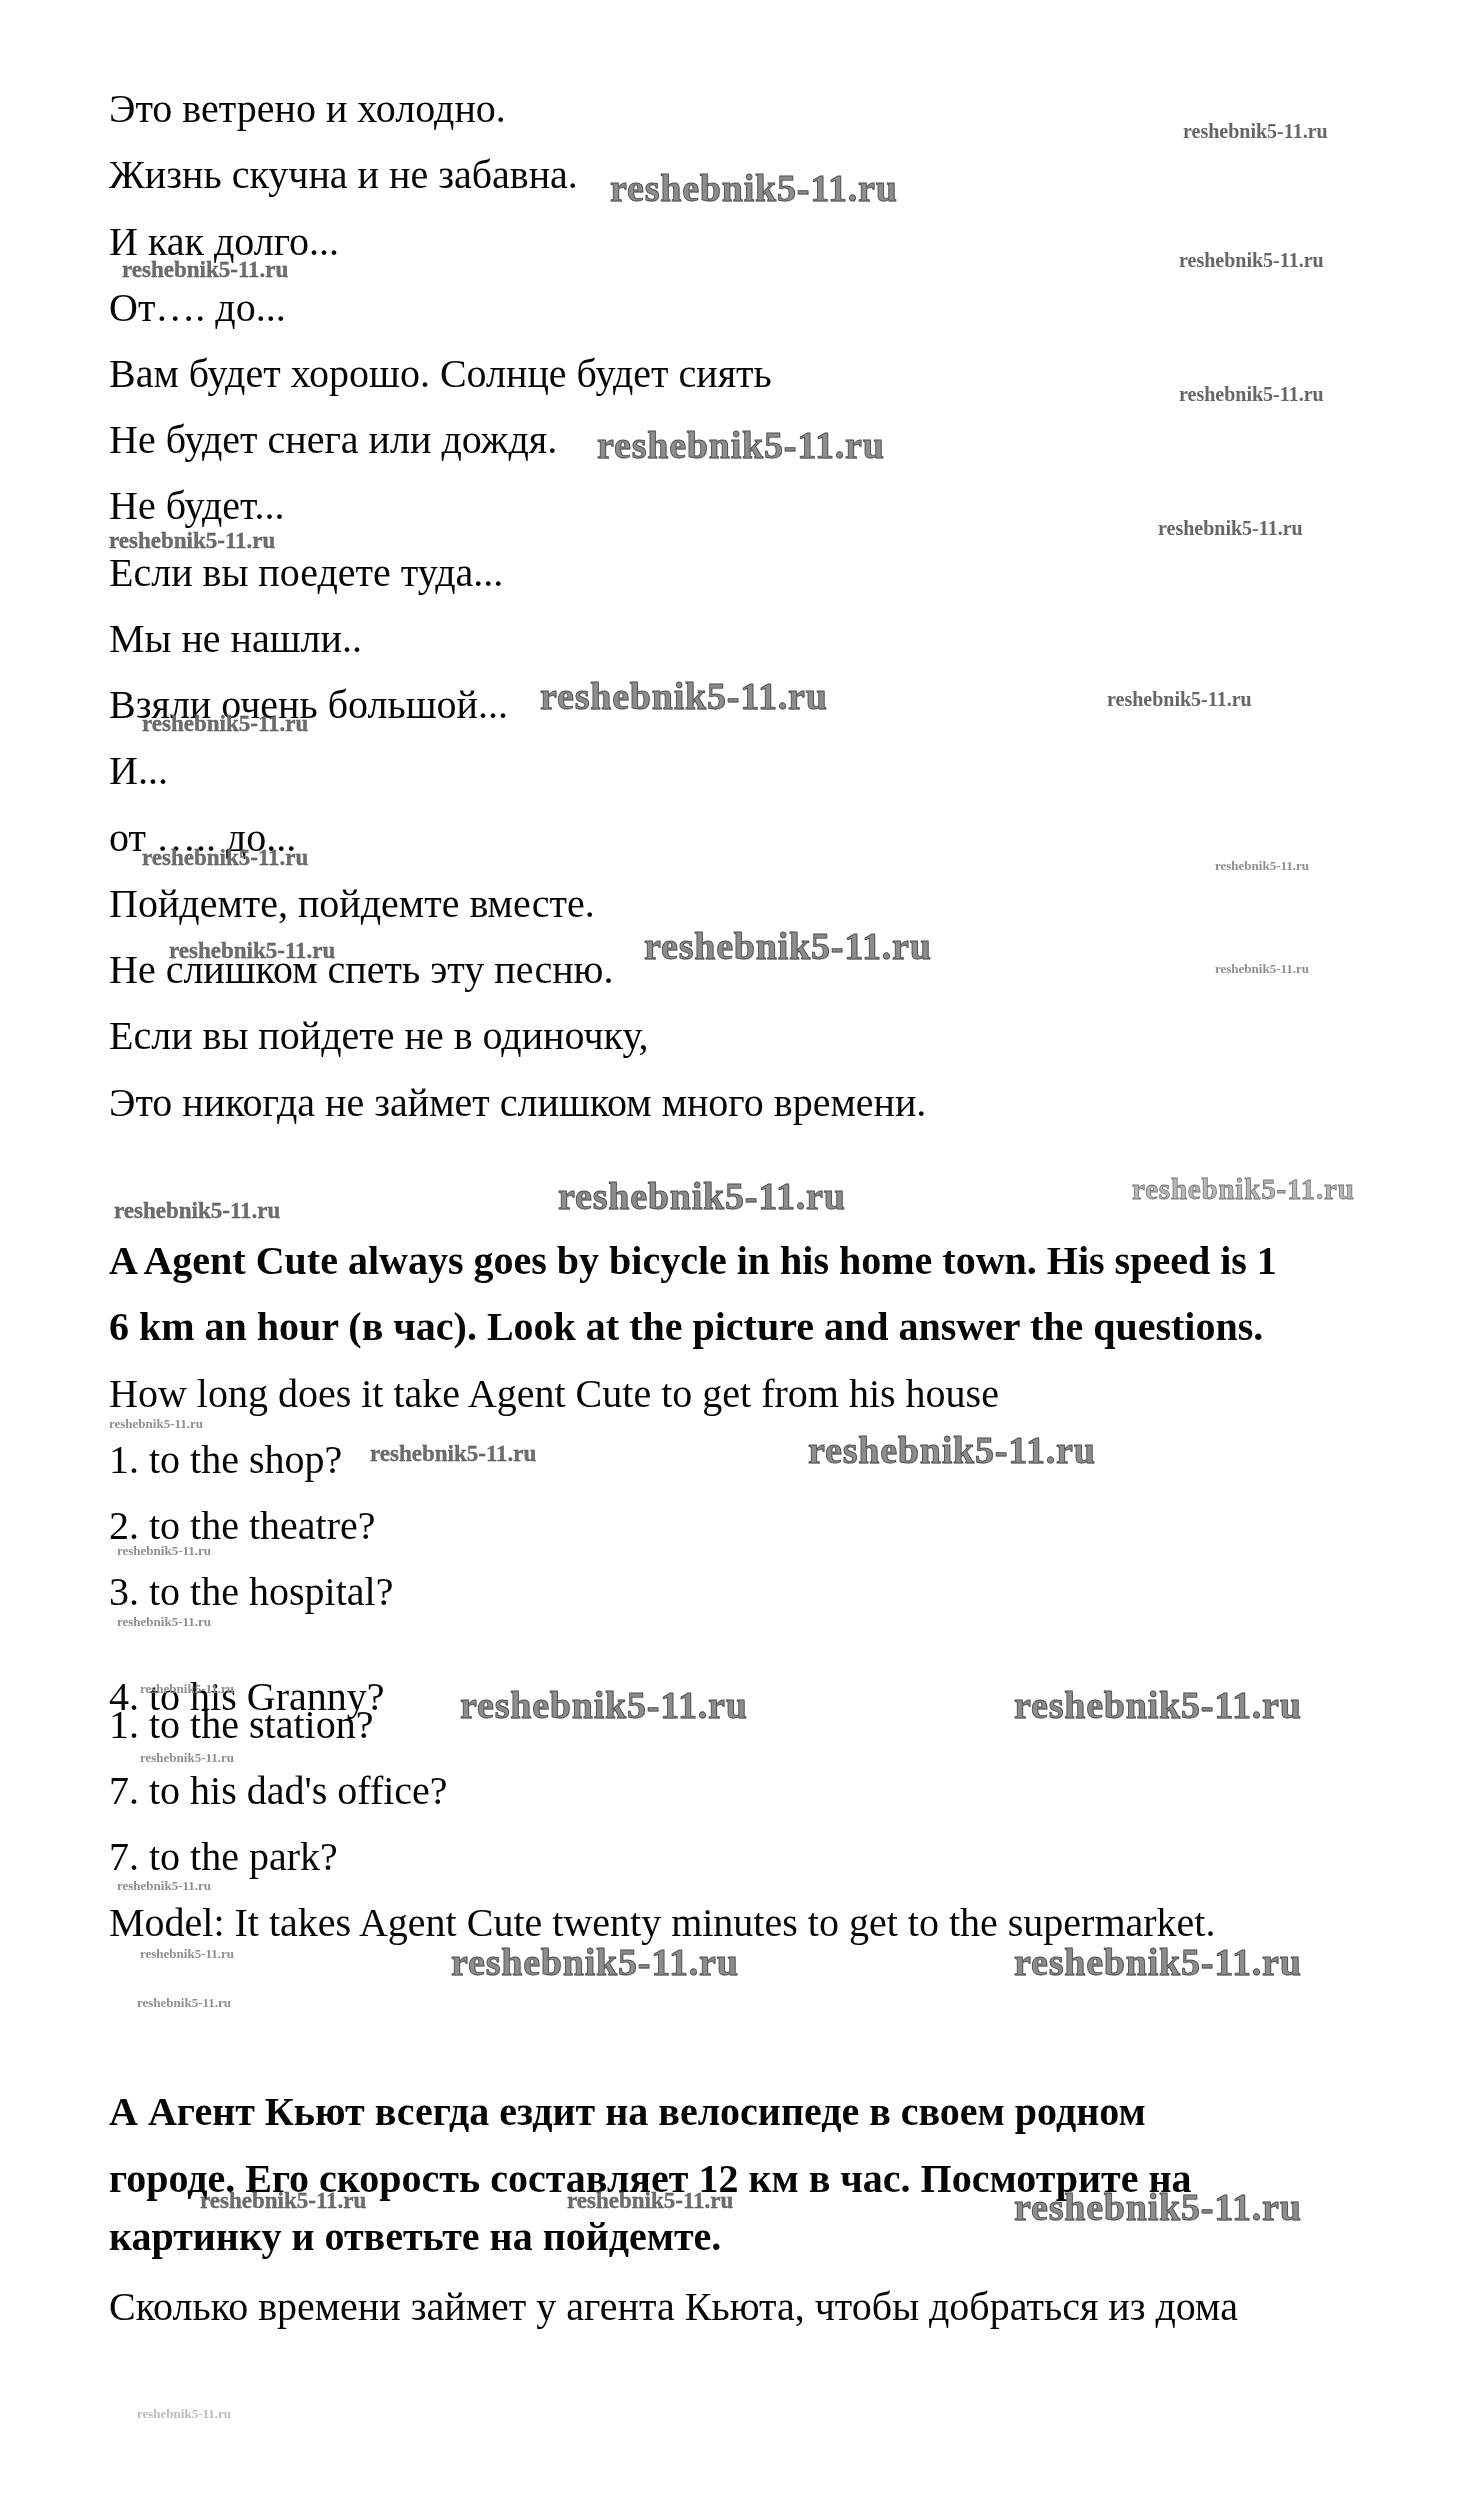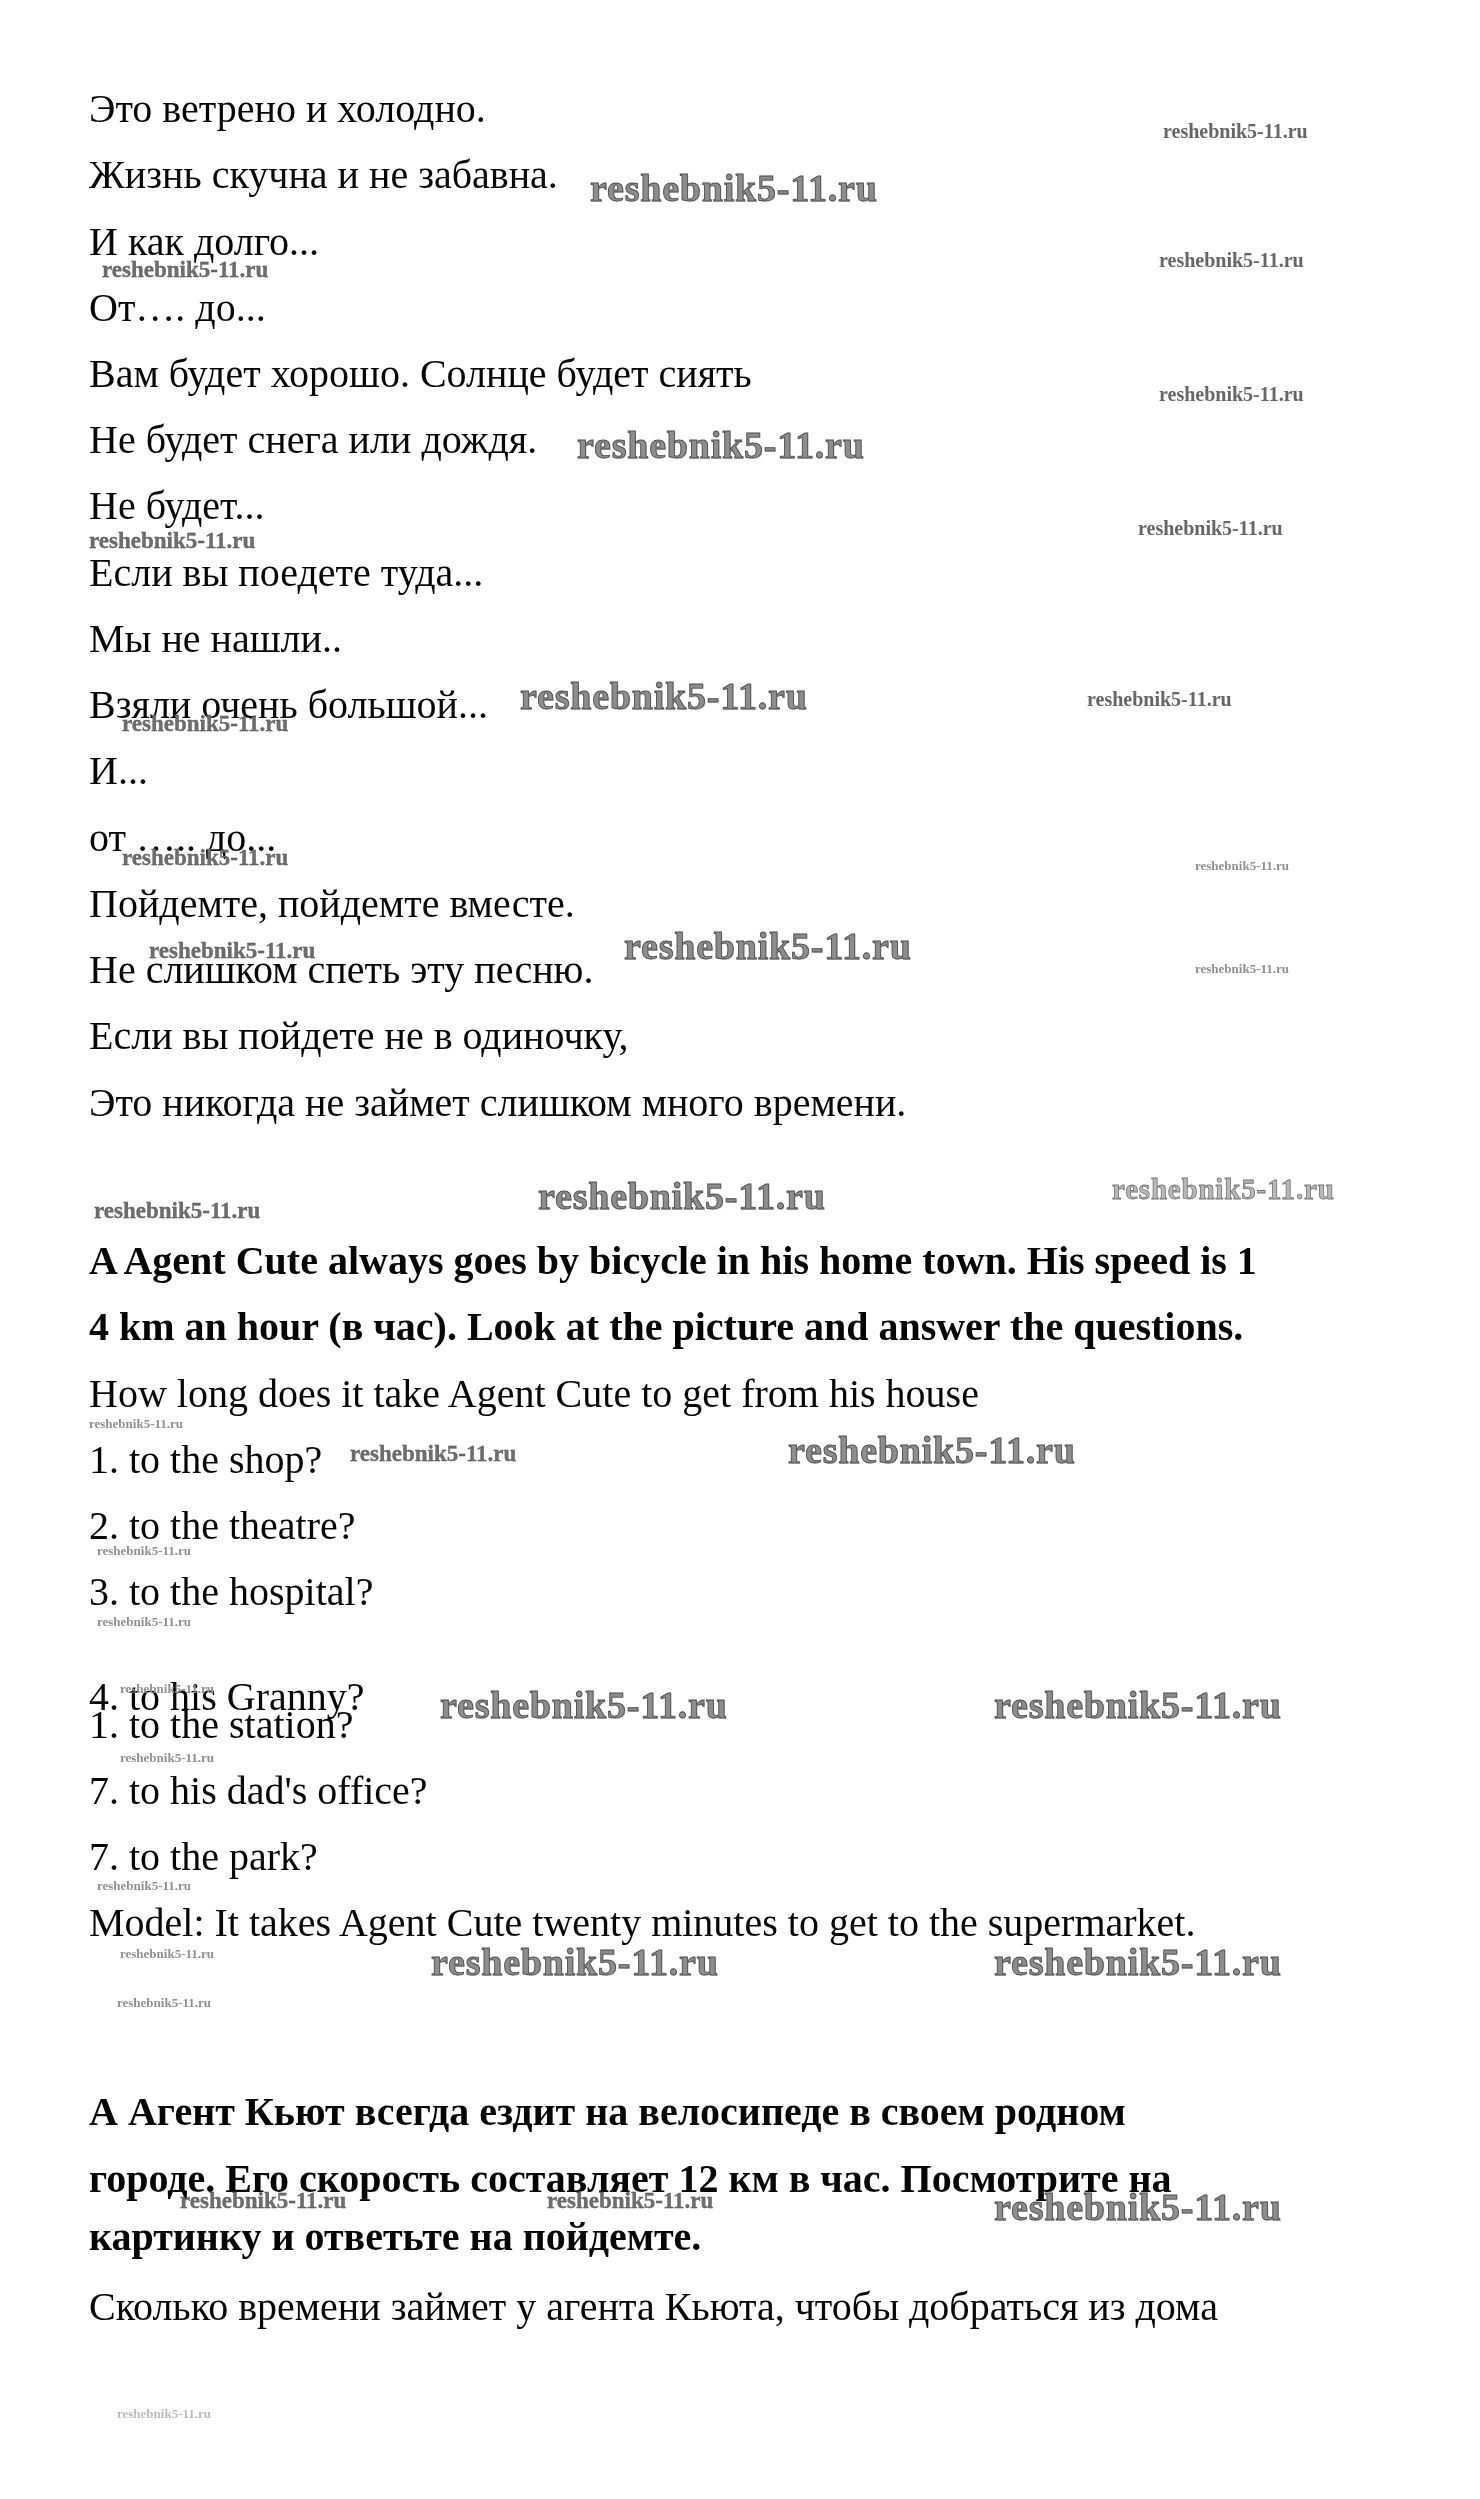--- a/index.html
+++ b/index.html
@@ -3,20 +3,21 @@
 <meta charset="utf-8">
 <style>
   html,body{margin:0;padding:0;background:#fff;}
   .page{
     position:relative;
     width:1421px;
     height:2500px;
     background:#ffffff;
     font-family:"Liberation Serif", serif;
     overflow:hidden;
+    margin-left:20px;
   }
   .line{
     position:absolute;
     left:89px;
     white-space:nowrap;
     font-size:40px;
     line-height:1.15;
     color:#060606;
   }
   .bold{font-weight:bold;}
@@ -71,21 +72,21 @@
   <div class="line" style="top:616px">Мы не нашли..</div>
   <div class="line" style="top:682px">Взяли очень большой...</div>
   <div class="line" style="top:748px">И...</div>
   <div class="line" style="top:815px">от ….. до...</div>
   <div class="line" style="top:881px">Пойдемте, пойдемте вместе.</div>
   <div class="line" style="top:947px">Не слишком спеть эту песню.</div>
   <div class="line" style="top:1013px">Если вы пойдете не в одиночку,</div>
   <div class="line" style="top:1080px">Это никогда не займет слишком много времени.</div>
 
   <div class="line bold" style="top:1238px">A Agent Cute always goes by bicycle in his home town. His speed is 1</div>
-  <div class="line bold" style="top:1304px">4 km an hour (в час). Look at the picture and answer the questions.</div>
+  <div class="line bold" style="top:1304px">6 km an hour (в час). Look at the picture and answer the questions.</div>
   <div class="line" style="top:1371px">How long does it take Agent Cute to get from his house</div>
   <div class="line" style="top:1437px">1. to the shop?</div>
   <div class="line" style="top:1503px">2. to the theatre?</div>
   <div class="line" style="top:1569px">3. to the hospital?</div>
   <div class="line" style="top:1674px">4. to his Granny?</div>
   <div class="line" style="top:1702px">1. to the station?</div>
   <div class="line" style="top:1768px">7. to his dad's office?</div>
   <div class="line" style="top:1834px">7. to the park?</div>
   <div class="line" style="top:1900px">Model: It takes Agent Cute twenty minutes to get to the supermarket.</div>
 

